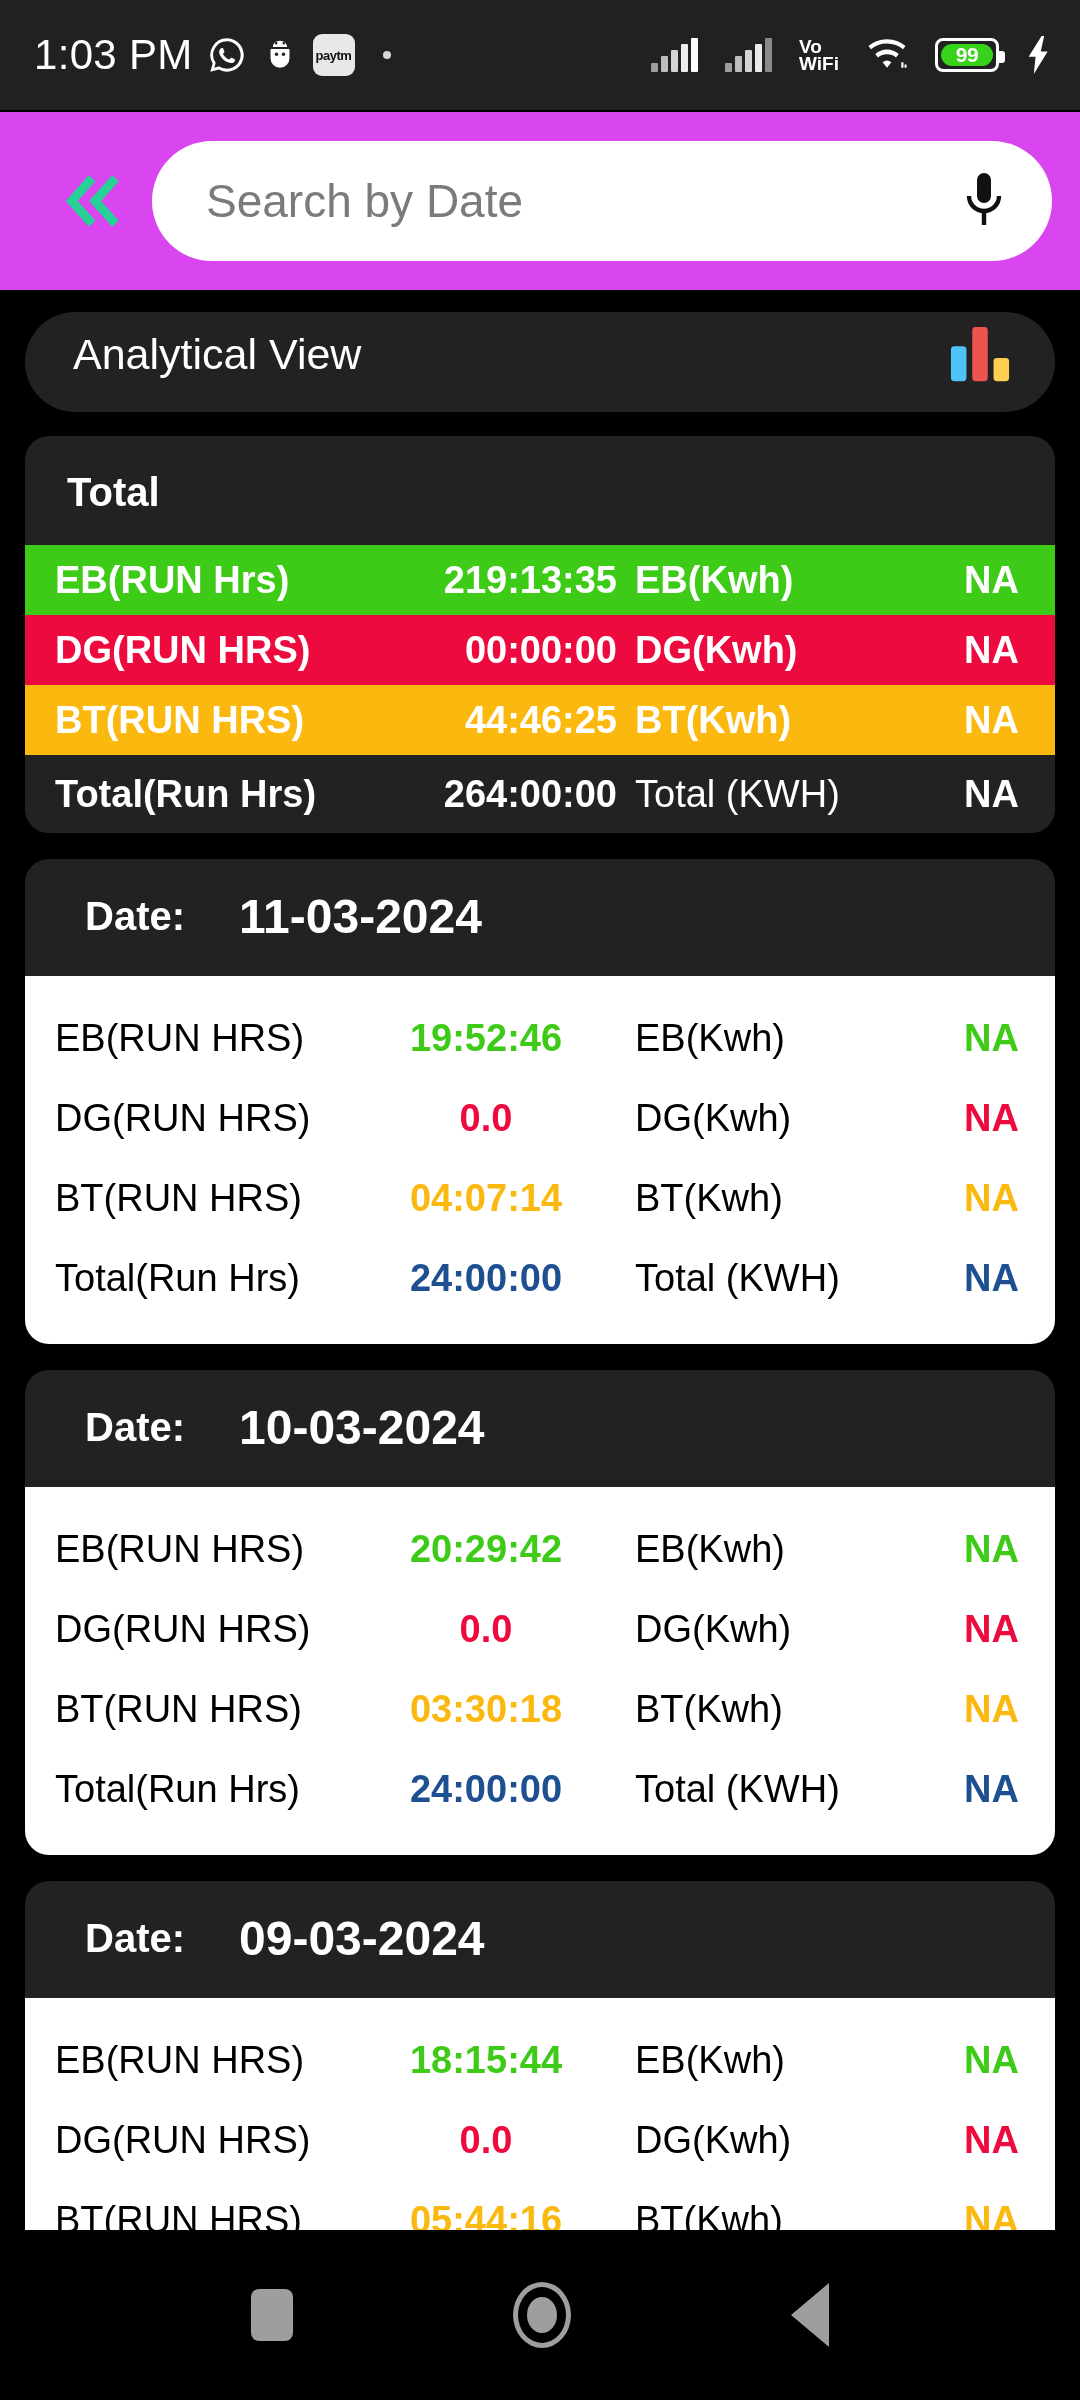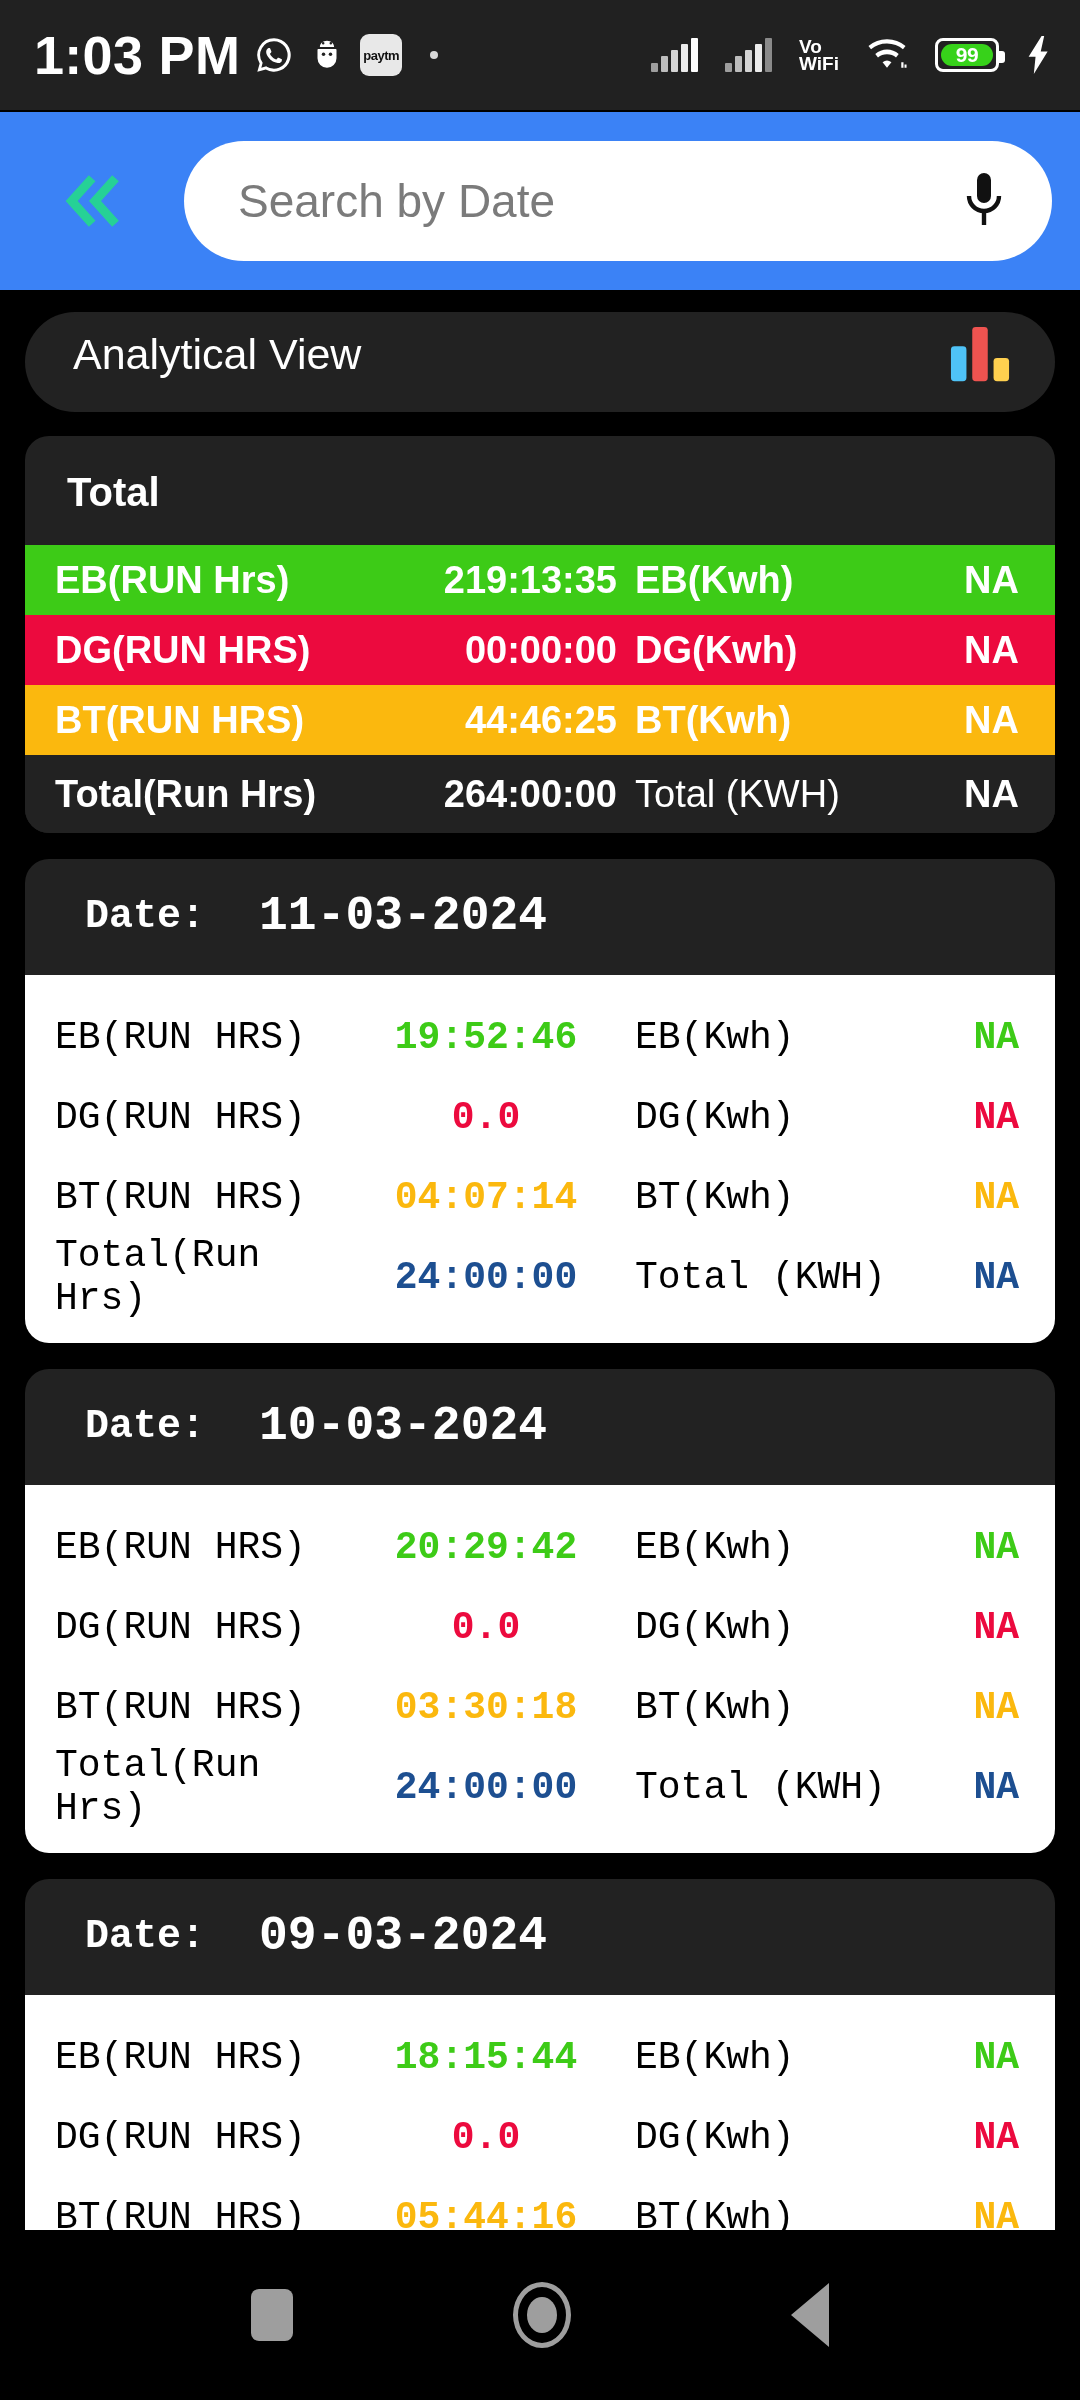--- a/index.html
+++ b/index.html
@@ -11,21 +11,21 @@
   }
   #screen { position:relative; width:1080px; height:2400px; background:#000; }
 
   
   .statusbar{
     position:absolute; top:0; left:0; width:1080px; height:110px;
     background:#212121; display:flex; align-items:center;
     padding:0 28px 0 34px;
   }
   .sb-left{ display:flex; align-items:center; gap:14px; flex:0 0 auto; }
-  .sb-clock{ color:#fff; font-size:54px; font-weight:700; letter-spacing:.3px; }
+  .sb-clock{ color:#fff; font-size:42px; font-weight:400; letter-spacing:.3px; }
   .sb-right{ margin-left:auto; display:flex; align-items:center; gap:27px; }
   .icon-wa{ width:40px; height:40px; }
   .icon-bug{ width:38px; height:38px; }
   .paytm-badge{
     width:42px; height:42px; background:#e8e8e8; border-radius:9px;
     display:flex; align-items:center; justify-content:center;
     font-size:13px; font-weight:bold; color:#111; letter-spacing:-.5px;
   }
   .dot-small{ width:8px; height:8px; border-radius:50%; background:#d8d8d8; margin-left:14px;}
   .sig{ display:flex; align-items:flex-end; gap:3px; height:34px; }
@@ -50,21 +50,21 @@
   .batt-fill{
     width:100%; height:100%; background:#37d21a; border-radius:11px;
     display:flex; align-items:center; justify-content:center;
     color:#fff; font-size:21px; font-weight:bold; letter-spacing:-.5px;
   }
   .bolt{ width:26px; height:38px; }
 
   
   .searchrow{
     position:absolute; top:112px; left:0; width:1080px; height:178px;
-    background:#3b82f6; display:flex; align-items:center; padding:0 28px 0 60px;gap:32px;
+    background:#d946ef; display:flex; align-items:center; padding:0 28px 0 60px;
   }
   .back-chev{ width:70px; height:64px; flex:0 0 auto; }
   .searchbox{
     margin-left:22px; flex:1; height:120px; background:#fff; border-radius:62px;
     display:flex; align-items:center; padding:0 44px 0 54px;
   }
   .search-input{
     flex:1; border:none; outline:none; background:transparent;
     font-family:"Liberation Sans", sans-serif; font-size:46px; color:#111;
   }
@@ -93,21 +93,21 @@
     font-size:38px; font-weight:bold; color:#fff;
   }
   .trow .c1{ flex:0 0 300px; text-align:left; }
   .trow .c2{ flex:0 0 262px; text-align:right; }
   .trow .c3{ flex:1; text-align:left; padding-left:18px; }
   .trow .c4{ flex:0 0 120px; text-align:right; }
   .trow.sum{ background:#222; font-weight:bold; height:78px; }
   .trow.sum .c3{ font-weight:normal; }
 
   
-  .date-card{ margin:26px 25px 0 25px; border-radius:24px; overflow:hidden;font-family:Liberation Mono, monospace; }
+  .date-card{ margin:26px 25px 0 25px; border-radius:24px; overflow:hidden; }
   .date-head{
     background:#222; padding:30px 0 32px 0; display:flex; align-items:center;
   }
   .date-head .lbl{ color:#fff; font-size:40px; font-weight:bold; padding-left:60px; }
   .date-head .val{ color:#fff; font-size:48px; font-weight:bold; padding-left:54px; }
   .date-body{ background:#fff; padding:22px 36px 26px 30px; }
   .drow{
     display:flex; align-items:center; height:80px; font-size:38px; color:#000;
   }
   .drow .c1{ flex:0 0 300px; text-align:left; }

